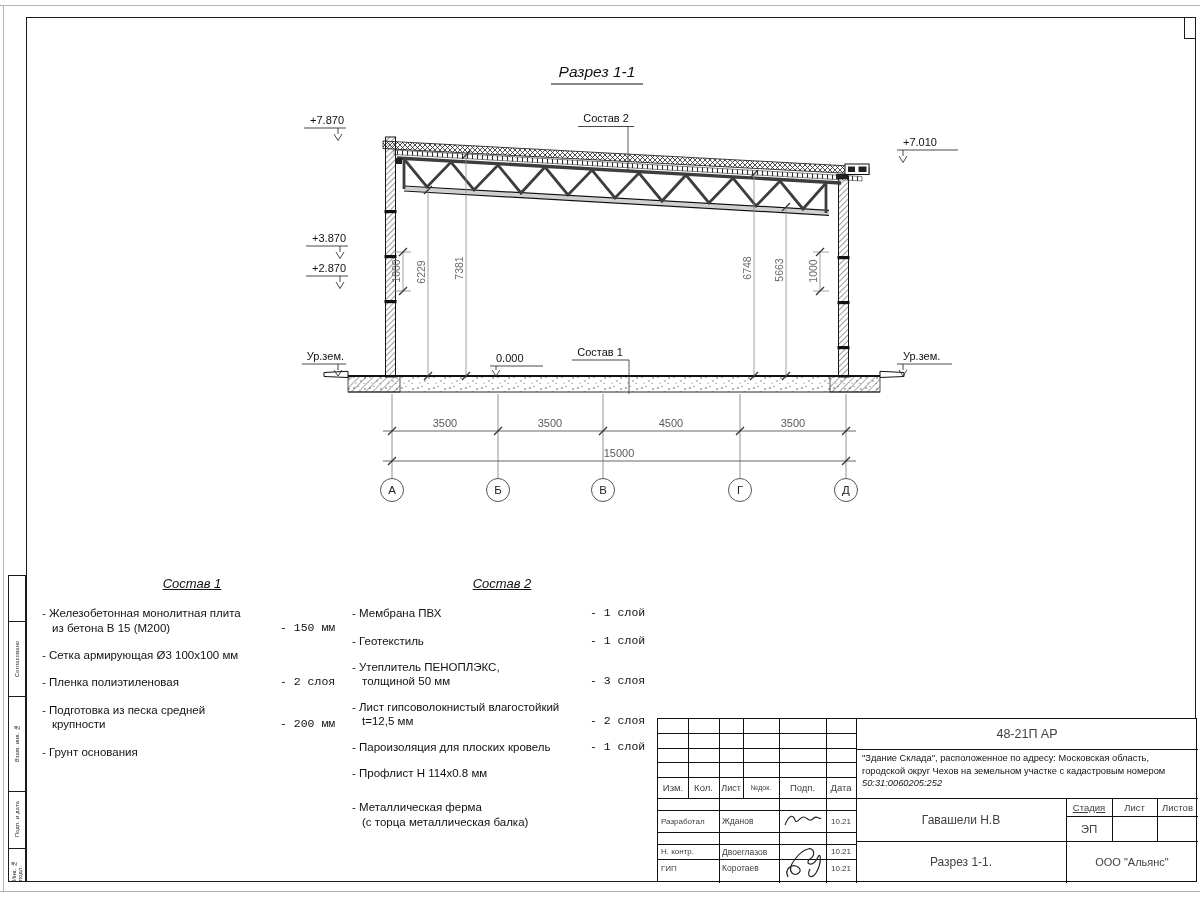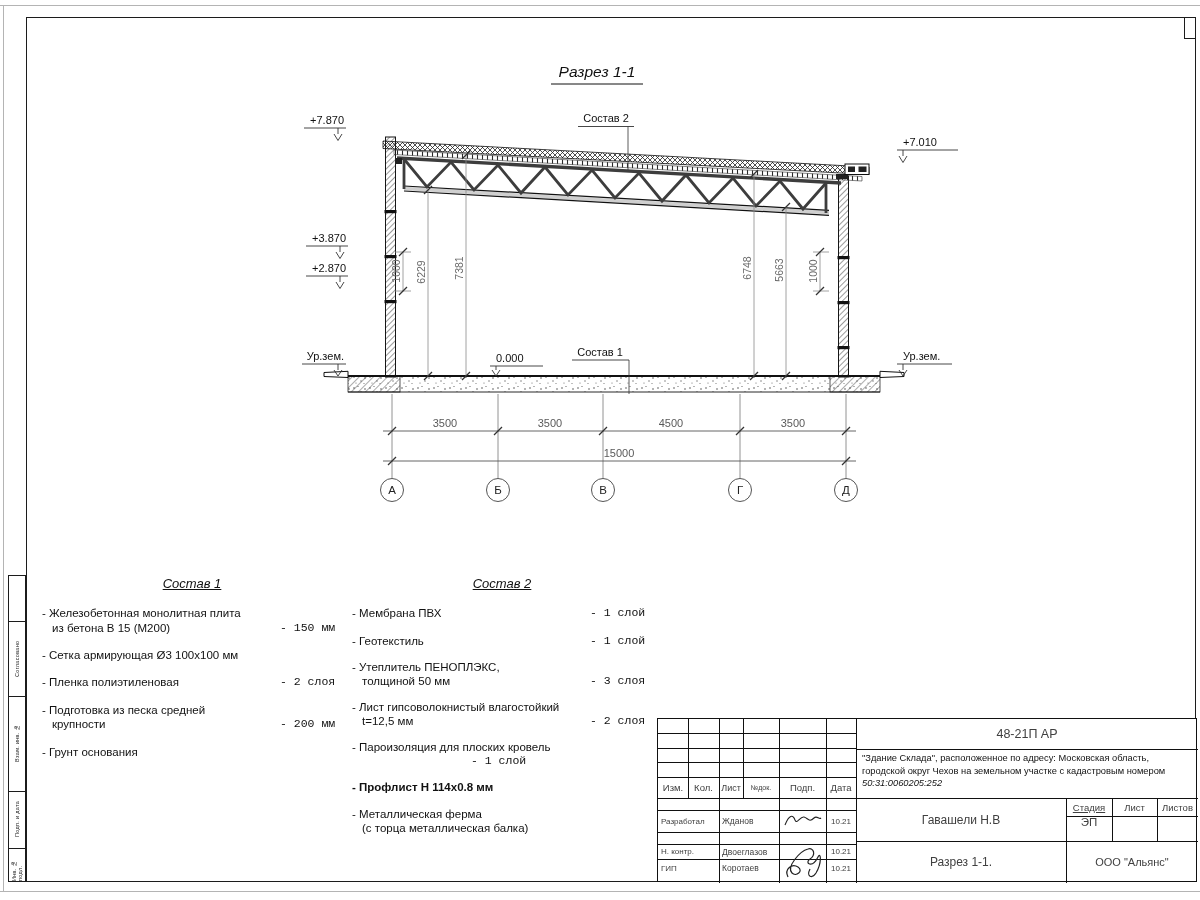--- a/index.html
+++ b/index.html
@@ -302,25 +302,25 @@
   <div class="citem" style="margin-bottom:11px;">
     <div class="lbl">- Утеплитель ПЕНОПЛЭКС,
 толщиной 50 мм</div>
     <div class="val">- 3 слоя</div>
   </div>
   <div class="citem" style="margin-bottom:11px;">
     <div class="lbl">- Лист гипсоволокнистый влагостойкий
 t=12,5 мм</div>
     <div class="val">- 2 слоя</div>
   </div>
-  <div class="citem mid" style="margin-bottom:12px;flex-direction:column;">
+  <div class="citem mid" style="margin-bottom:12px;">
     <div class="lbl">- Пароизоляция для плоских кровель</div>
     <div class="val">- 1 слой</div>
   </div>
-  <div class="citem mid" style="margin-bottom:12px;font-weight:bold;">
+  <div class="citem mid" style="margin-bottom:20px;">
     <div class="lbl">- Профлист Н 114х0.8 мм</div>
     <div class="val"></div>
   </div>
   <div class="citem">
     <div class="lbl">- Металлическая ферма
 (с торца металлическая балка)</div>
     <div class="val"></div>
   </div>
 </div>
 
@@ -381,15 +381,15 @@
 
   <div class="cell" style="left:198px;top:0;width:342px;height:29px;font-size:12.5px;">48-21П АР</div>
   <div class="abs" style="left:204px;top:33px;width:330px;height:44px;font-size:9.3px;line-height:1.35;color:#111;text-align:left;">
     <span>"Здание Склада", расположенное по адресу: Московская область, городской округ Чехов на земельном участке с кадастровым номером </span><span style="font-style:italic;">50:31:0060205:252</span>
   </div>
   <div class="cell" style="left:198px;top:79px;width:210px;height:43px;font-size:12px;">Гавашели Н.В</div>
   <div class="cell" style="left:198px;top:122px;width:210px;height:42px;font-size:12px;">Разрез 1-1.</div>
   <div class="cell" style="left:408px;top:79px;width:46px;height:18px;font-size:9.5px;text-decoration:underline;">Стадия</div>
   <div class="cell" style="left:454px;top:79px;width:45px;height:18px;font-size:9.5px;">Лист</div>
   <div class="cell" style="left:499px;top:79px;width:41px;height:18px;font-size:9.5px;">Листов</div>
-  <div class="cell" style="left:408px;top:90px;width:46px;height:25px;font-size:11.5px;">ЭП</div>
+  <div class="cell" style="left:408px;top:97px;width:46px;height:25px;font-size:11.5px;">ЭП</div>
   <div class="cell" style="left:408px;top:122px;width:132px;height:42px;font-size:11px;">ООО "Альянс"</div>
 </div>
 
 </body></html>

